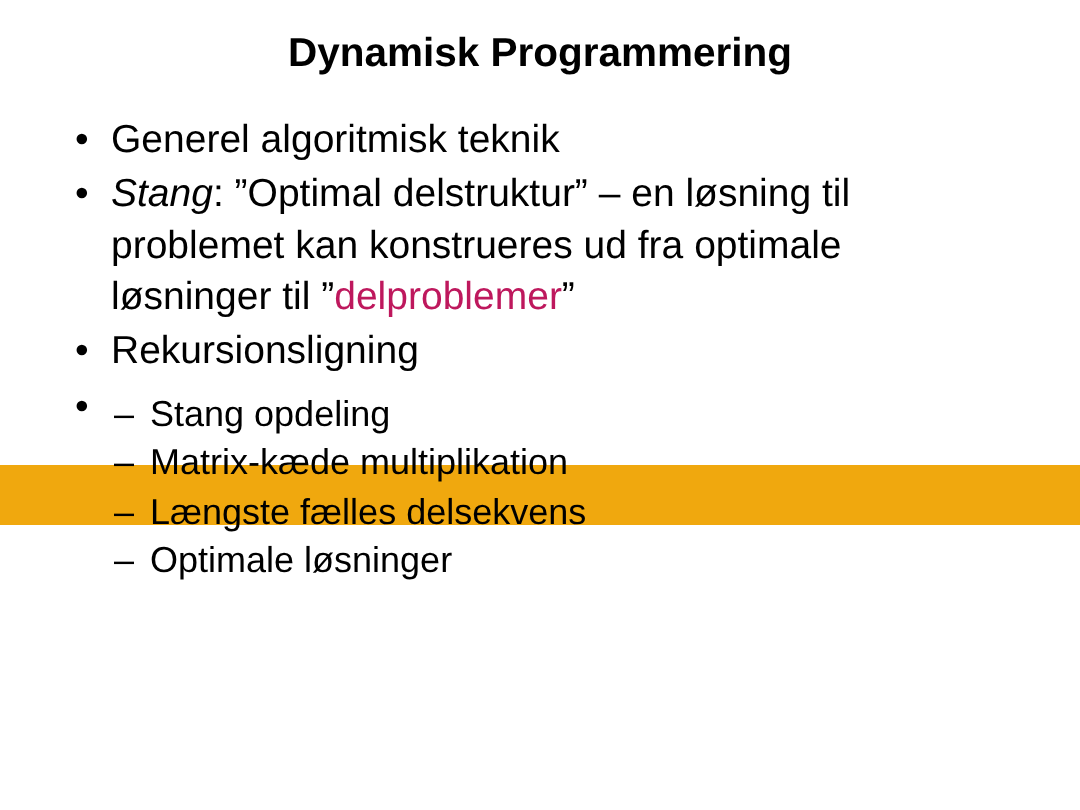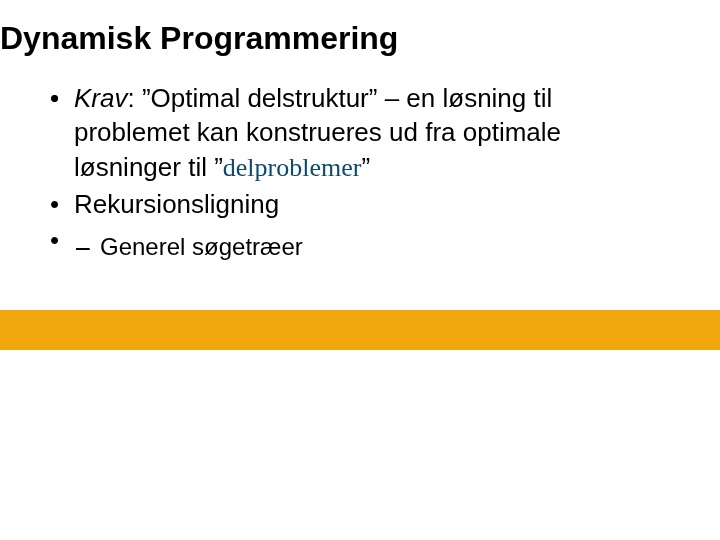--- a/index.html
+++ b/index.html
@@ -1,69 +1,73 @@
 <!DOCTYPE html>
 <html><head>
 <meta charset="utf-8">
 <style>
   * { margin: 0; padding: 0; box-sizing: border-box; }
   html, body { width: 720px; height: 540px; background: #fff; font-family: Arial, Helvetica, sans-serif; color: #000; }
   .slide { position: relative; width: 720px; height: 540px; }
-  .title { font-weight: 700; font-size: 32px; margin-top: 20px; }
+  .title { text-align: center; font-weight: 700; font-size: 27px; margin-top: 20px; }
   .content { margin-top: 24px; padding: 0 46px 0 46px; font-size: 26px; line-height: 1.32; }
   .b1 { position: relative; padding-left: 28px; margin-bottom: 2px; }
   .b1 .bullet { position: absolute; left: 4px; top: 0; }
   .b2 { position: relative; padding-left: 28px; margin-left: 26px; font-size: 24px; line-height: 1.36; }
   .b2 .dash { position: absolute; left: 4px; top: 0; }
   .highlight-bar { position: absolute; left: 0; right: 0; background: #f0a80e; height: 40px; top: 290px; z-index: 0; }
   .content, .title { position: relative; z-index: 1; }
-  .red { color: #0c4a6e; font-family: Liberation Serif, serif; }
+  .red { color: #be185d; }
   .italic { font-style: italic; }
   .bold { font-weight: 400; }
   .sublist { margin-top: 10px; }
 </style>
 </head>
 <body>
 
 <div class="slide">
 
   <div class="highlight-bar"></div>
 
   <div class="title">Dynamisk Programmering</div>
 
   <div class="content">
 
     <div class="b1">
       <span class="bullet">•</span>
+      <span>Generel algoritmisk teknik</span>
     </div>
 
     <div class="b1">
       <span class="bullet">•</span>
-      <span class="italic">Krav</span><span>: </span><span>”Optimal delstruktur” – en løsning til problemet kan konstrueres ud fra optimale løsninger til ”</span><span class="red">delproblemer</span><span>”</span>
+      <span class="italic">Stang</span><span>: </span><span>”Optimal delstruktur” – en løsning til problemet kan konstrueres ud fra optimale løsninger til ”</span><span class="red">delproblemer</span><span>”</span>
     </div>
 
     <div class="b1">
       <span class="bullet">•</span>
       <span class="bold">Rekursionsligning</span>
     </div>
 
     <div class="b1">
       <span class="bullet">•</span>
     </div>
 
     <div class="sublist">
       <div class="b2">
         <span class="dash">–</span>
+        <span>Stang opdeling</span>
       </div>
       <div class="b2">
         <span class="dash">–</span>
+        <span>Matrix-kæde multiplikation</span>
       </div>
       <div class="b2">
         <span class="dash">–</span>
+        <span>Længste fælles delsekvens</span>
       </div>
       <div class="b2">
         <span class="dash">–</span>
-        <span>Generel søgetræer</span>
+        <span>Optimale løsninger</span>
       </div>
     </div>
 
   </div>
 </div>
 
 </body></html>

